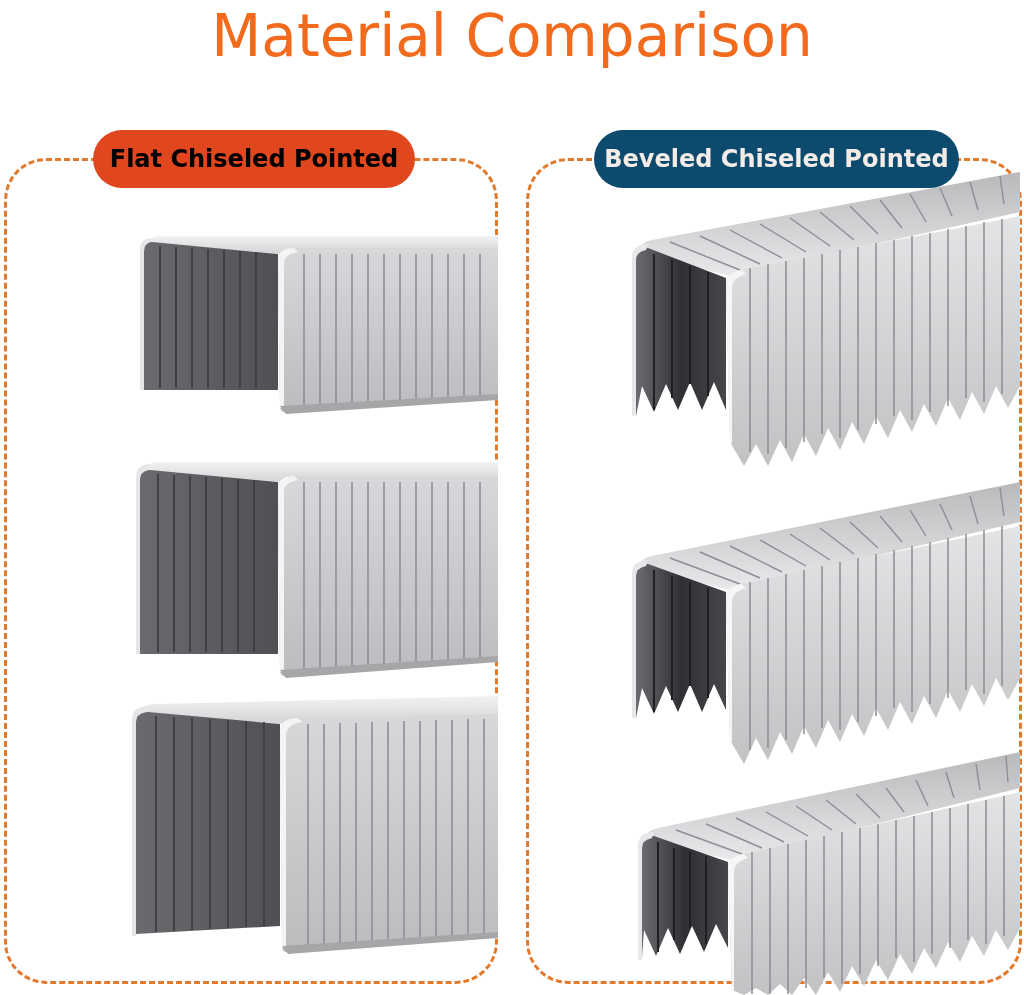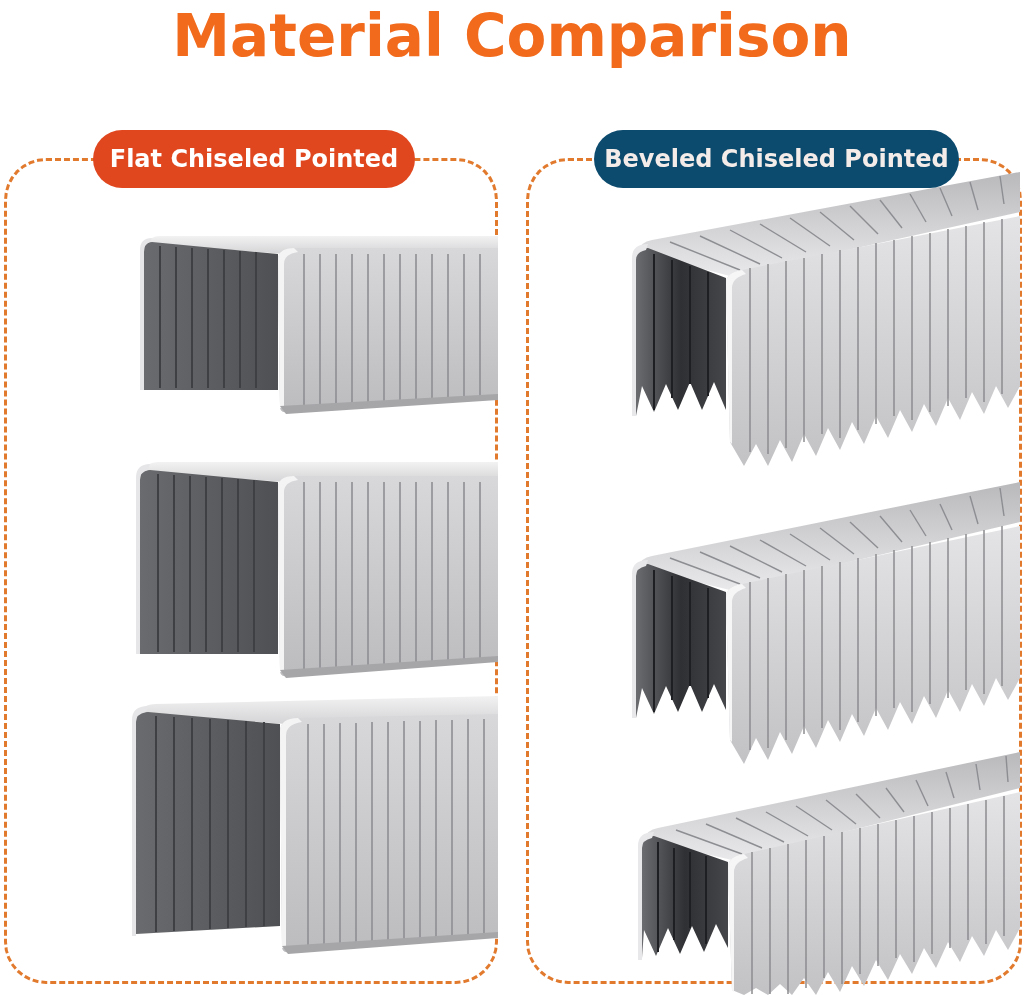--- a/index.html
+++ b/index.html
@@ -1,21 +1,21 @@
 <!DOCTYPE html>
 <html><head>
 <meta charset="utf-8">
 <style>
   * { box-sizing: border-box; margin: 0; padding: 0; }
   html, body { width: 1024px; height: 995px; background: #ffffff; overflow: hidden; }
   body { position: relative; font-family: "DejaVu Sans", "Liberation Sans", sans-serif; }
 
   .title {
     position: absolute; left: 0; top: 0; width: 1024px; height: 80px;
-    text-align: center; font-weight: bold; font-size: 58px; line-height: 72px;
+    text-align: center; font-weight: normal; font-size: 58px; line-height: 72px;
     letter-spacing: 0px;
   }
 
   .panel {
     position: absolute; border-style: dashed; border-width: 3px; border-radius: 42px;
   }
   .panel-left  { left: 4px;   top: 158px; width: 494px; height: 826px; }
   .panel-right { left: 526px; top: 158px; width: 496px; height: 826px; }
 
   .pill {
@@ -30,21 +30,21 @@
   svg { display: block; }
 </style>
 </head>
 <body style="background: rgb(255, 255, 255);">
 
 <div class="title" style="color: rgb(242, 106, 27);">Material Comparison</div>
 
 <div class="panel panel-left" style="border-color: rgb(226, 122, 46);"></div>
 <div class="panel panel-right" style="border-color: rgb(226, 122, 46);"></div>
 
-<div class="pill pill-left" style="background: rgb(224, 71, 30); color: #ffffff;">Flat Chiseled Pointed</div>
+<div class="pill pill-left" style="background: rgb(224, 71, 30); color: #000000;">Flat Chiseled Pointed</div>
 <div class="pill pill-right" style="background: #0c4a6e; color: rgb(244, 236, 232);">Beveled Chiseled Pointed</div>
 
 <svg id="flat-defs" width="0" height="0" style="position:absolute">
   <defs>
     <linearGradient id="gInnerFlat" x1="0" y1="0" x2="1" y2="0">
       <stop offset="0" stop-color="#6a6b6e"></stop>
       <stop offset="1" stop-color="#4f5053"></stop>
     </linearGradient>
     <linearGradient id="gFaceFlat" x1="0" y1="0" x2="0" y2="1">
       <stop offset="0" stop-color="#d8d8da"></stop>

